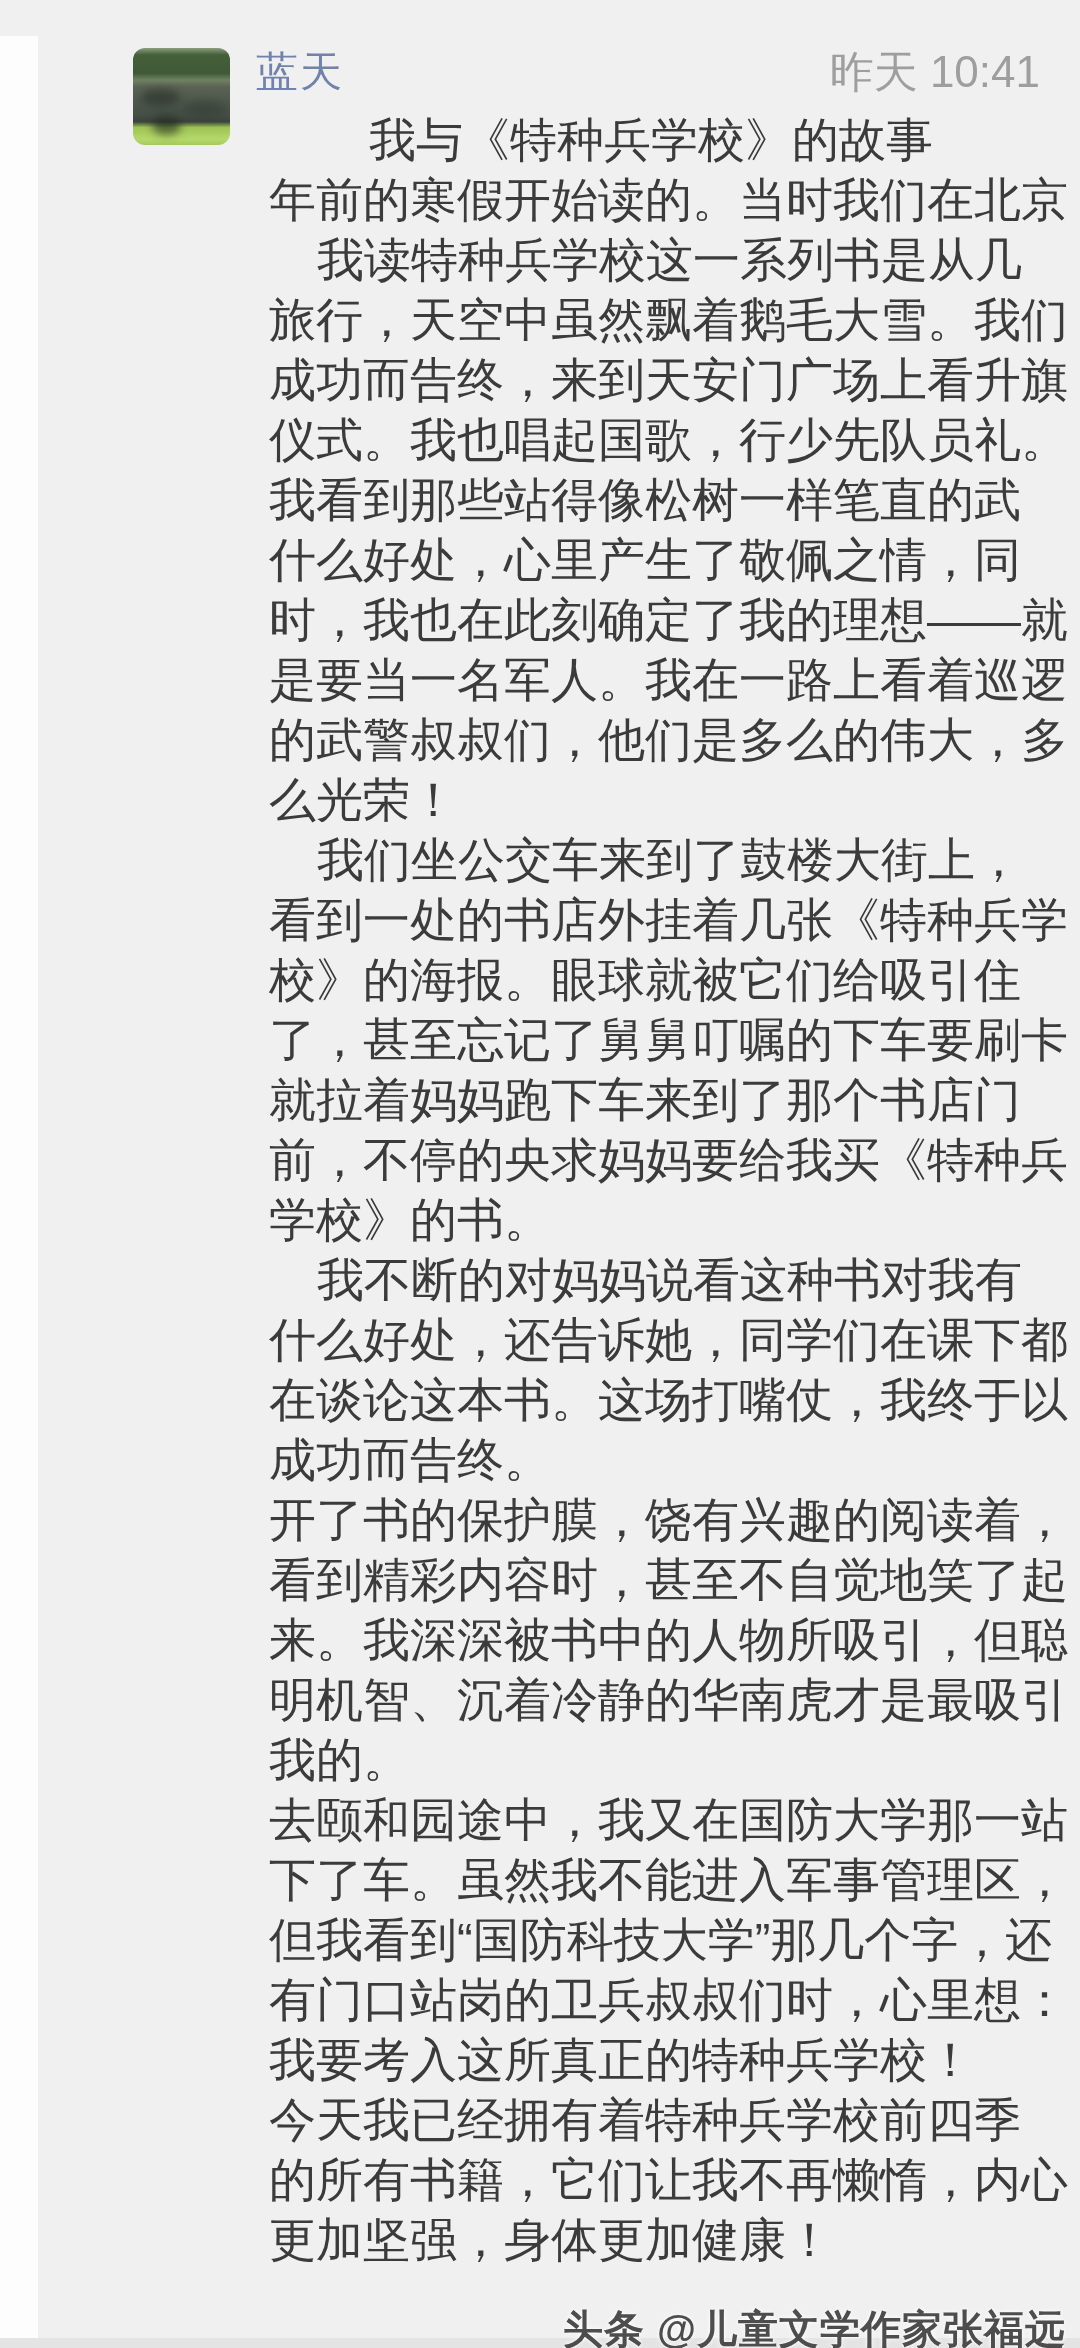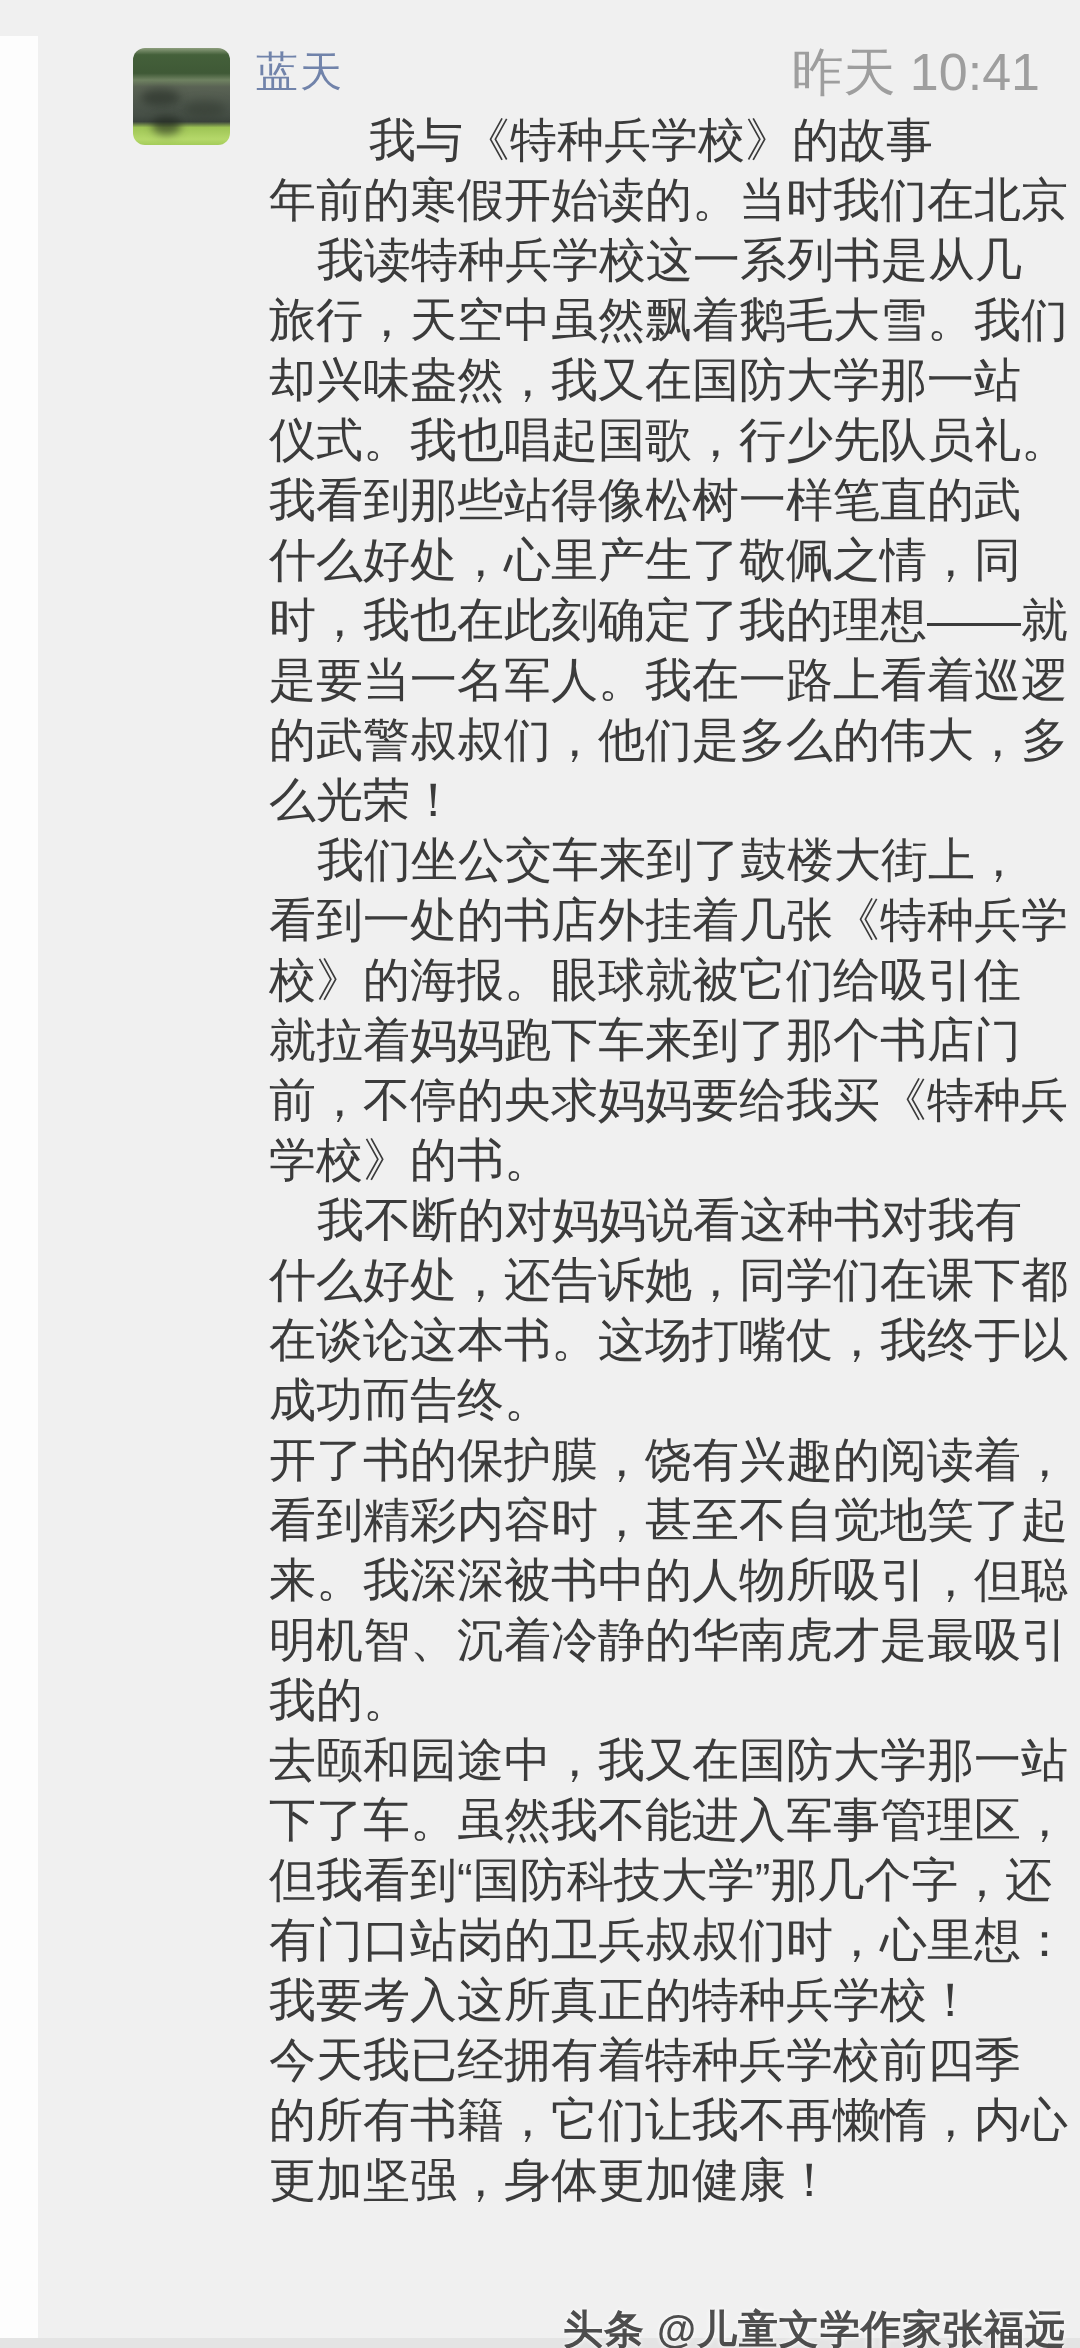--- a/index.html
+++ b/index.html
@@ -39,21 +39,21 @@
     background:rgba(48,56,46,.5);border-radius:50%;filter:blur(5px);}
   .avatar .blob3{position:absolute;left:20%;top:70%;width:30%;height:20%;
     background:rgba(30,36,28,.6);border-radius:50%;filter:blur(4px);}
   .username{
     position:absolute;left:256px;top:48px;
     font-size:42px;line-height:48px;color:var(--c-username,#7183aa);
     letter-spacing:2px;
   }
   .timestamp{
     position:absolute;right:40px;top:48px;
-    font-size:52px;line-height:48px;color:var(--c-timestamp,#9e9e9e);
+    font-size:44px;line-height:48px;color:var(--c-timestamp,#9e9e9e);
   }
   .text-block{
     position:absolute;left:269px;top:110px;width:800px;
   }
   .line{
     height:60px;line-height:60px;white-space:nowrap;
     font-size:47px;color:var(--c-text,#3b3b3b);
     letter-spacing:0px;
   }
   .line.indent-para{padding-left:48px;}
@@ -79,31 +79,32 @@
 </div>
 
 <div class="username">蓝天</div>
 <div class="timestamp">昨天 10:41</div>
 
 <div class="text-block">
     <div class="line indent-title">我与《特种兵学校》的故事</div>
     <div class="line">年前的寒假开始读的。当时我们在北京</div>
     <div class="line indent-para">我读特种兵学校这一系列书是从几</div>
     <div class="line">旅行，天空中虽然飘着鹅毛大雪。我们</div>
-    <div class="line">却兴味盎然，我又在国防大学那一站</div>
+    <div class="line">成功而告终，来到天安门广场上看升旗</div>
     <div class="line">仪式。我也唱起国歌，行少先队员礼。</div>
     <div class="line">我看到那些站得像松树一样笔直的武</div>
     <div class="line">什么好处，心里产生了敬佩之情，同</div>
     <div class="line">时，我也在此刻确定了我的理想——就</div>
     <div class="line">是要当一名军人。我在一路上看着巡逻</div>
     <div class="line">的武警叔叔们，他们是多么的伟大，多</div>
     <div class="line">么光荣！</div>
     <div class="line indent-para">我们坐公交车来到了鼓楼大街上，</div>
     <div class="line">看到一处的书店外挂着几张《特种兵学</div>
     <div class="line">校》的海报。眼球就被它们给吸引住</div>
+    <div class="line">了，甚至忘记了舅舅叮嘱的下车要刷卡</div>
     <div class="line">就拉着妈妈跑下车来到了那个书店门</div>
     <div class="line">前，不停的央求妈妈要给我买《特种兵</div>
     <div class="line">学校》的书。</div>
     <div class="line indent-para">我不断的对妈妈说看这种书对我有</div>
     <div class="line">什么好处，还告诉她，同学们在课下都</div>
     <div class="line">在谈论这本书。这场打嘴仗，我终于以</div>
     <div class="line">成功而告终。</div>
     <div class="line">开了书的保护膜，饶有兴趣的阅读着，</div>
     <div class="line">看到精彩内容时，甚至不自觉地笑了起</div>
     <div class="line">来。我深深被书中的人物所吸引，但聪</div>

